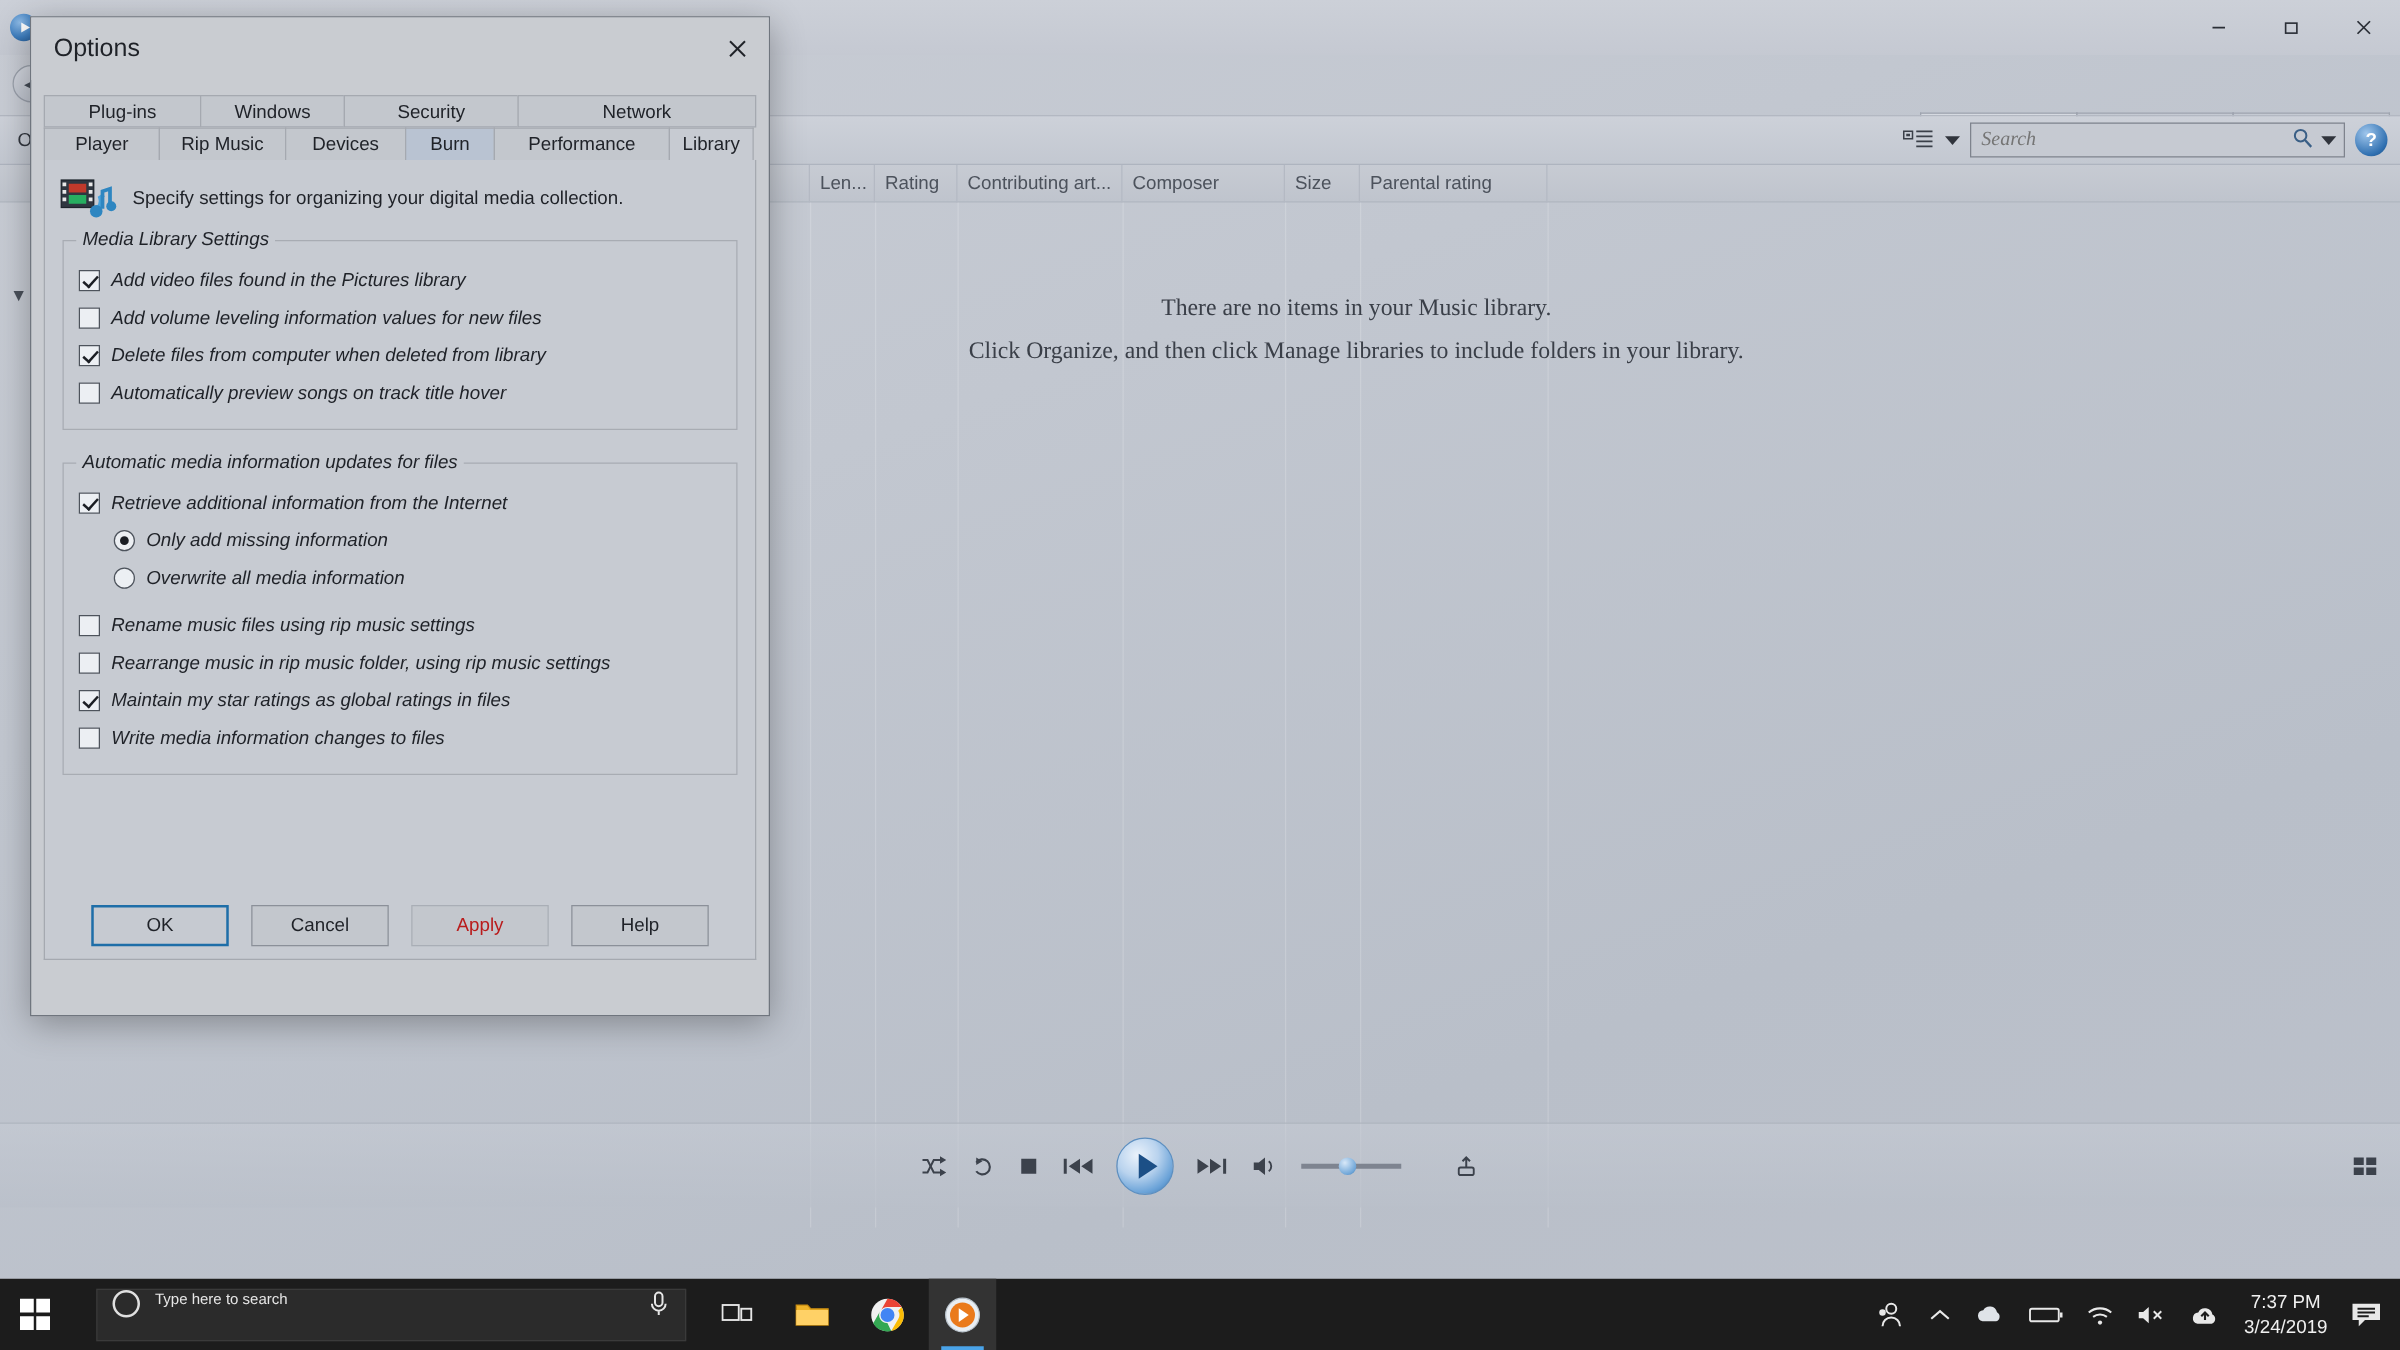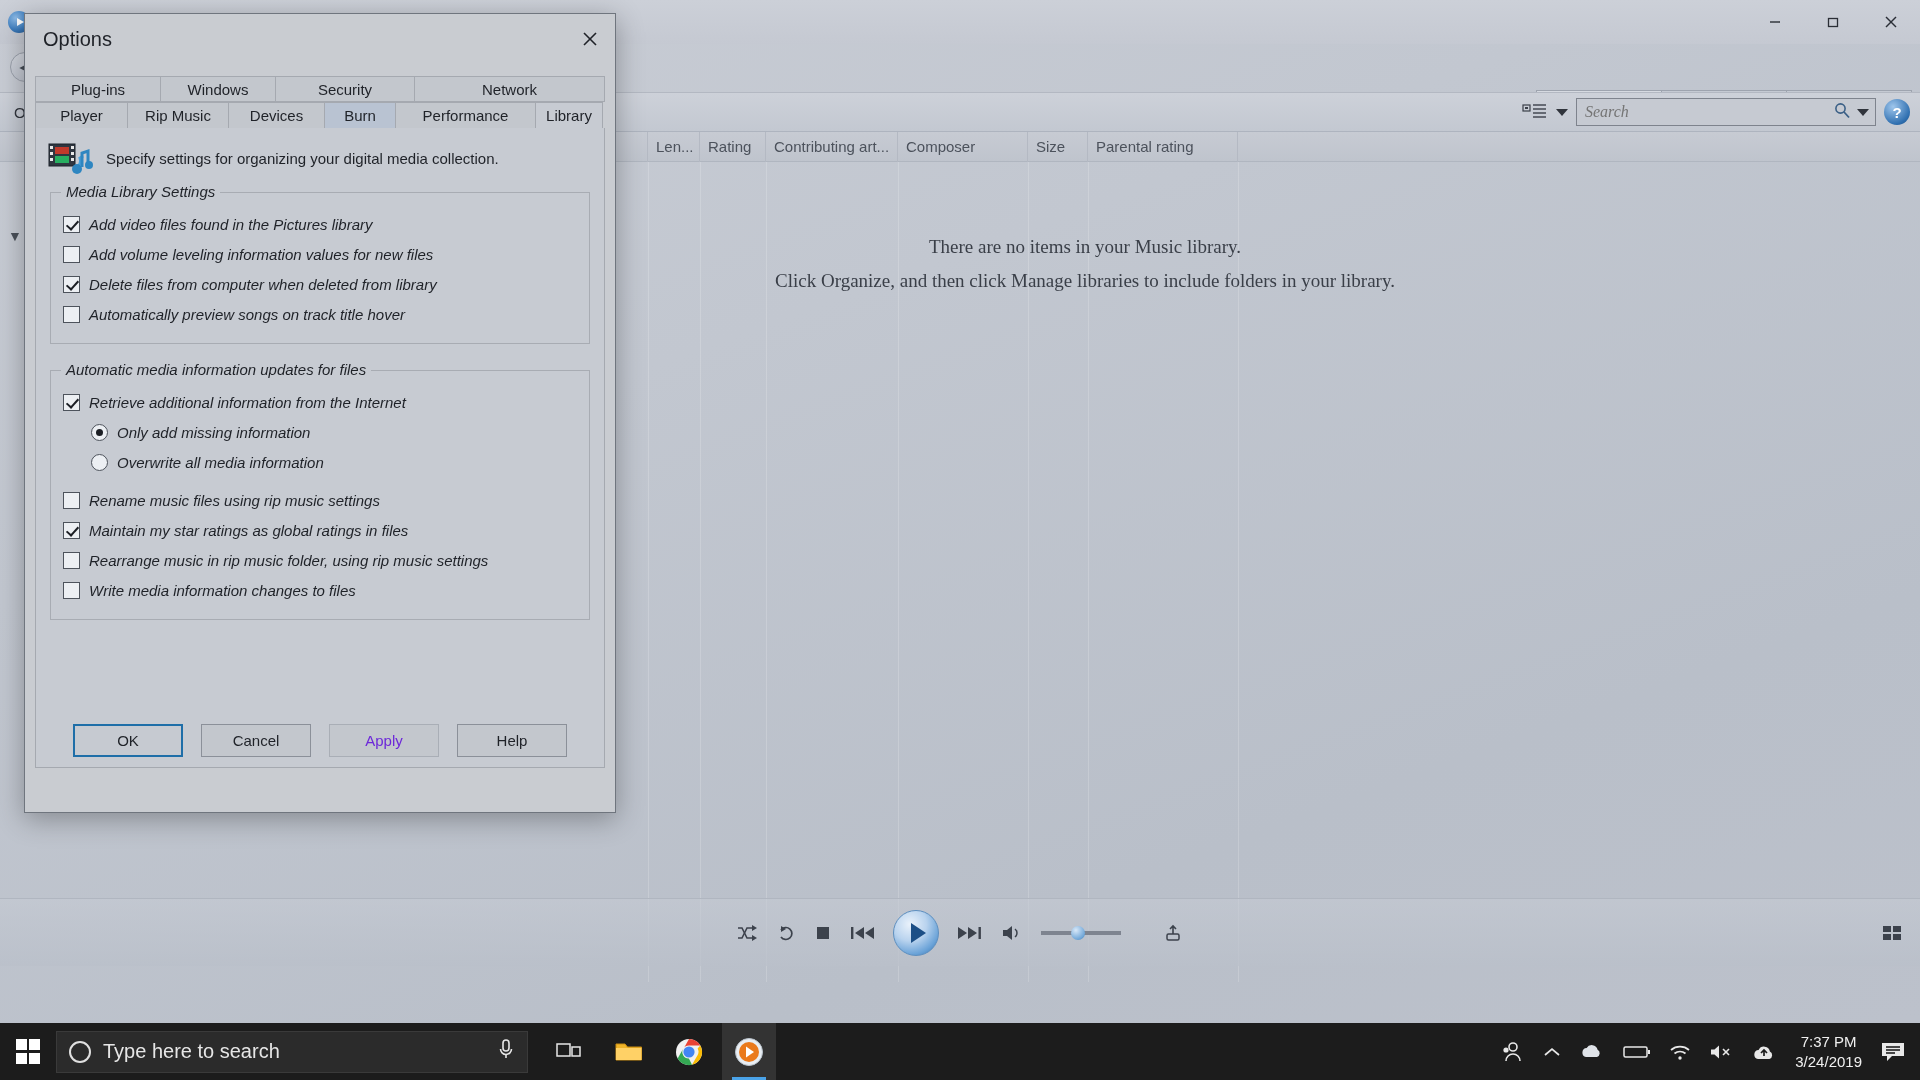--- a/index.html
+++ b/index.html
@@ -260,21 +260,21 @@
     position: absolute; left: 0; bottom: 10px; width: 100%;
     display: flex; justify-content: center; gap: 18px;
   }
   .dlg-btn {
     width: 110px; height: 33px;
     background: #c3c7cd; border: 1px solid #8b9099;
     font-size: 15px; color: #1f2228;
     display: flex; align-items: center; justify-content: center;
   }
   .dlg-btn.default { border: 2px solid #1e6ea8; background: #c6cad1; }
-  .dlg-btn.disabled { color: #6d28d9; border-color: #a9aeb6; }
+  .dlg-btn.disabled { color: #b91c1c; border-color: #a9aeb6; }
 
   
   #callout-svg { position: absolute; left: 0; top: 0; width: 1920px; height: 1023px; pointer-events: none; }
   #callout-bubble {
     position: absolute; left: 519px; top: 221px;
     width: 76px; height: 76px; border-radius: 50%;
     background: #ffffff; border: 4px solid #ffe23a;
     display: flex; align-items: center; justify-content: center;
     font-size: 22px; color: #17191d;
     box-shadow: 0 0 0 2px rgba(255,226,58,.35);
@@ -288,24 +288,24 @@
   #taskbar {
     position: absolute; left: 0; bottom: 0; width: 1920px; height: 57px;
     background: #1c1c1c; display: flex; align-items: center;
   }
   #start-button {
     width: 56px; height: 57px; display: flex; align-items: center; justify-content: center;
   }
   .win-logo { display: grid; grid-template-columns: 11px 11px; grid-template-rows: 11px 11px; gap: 2.5px; }
   .win-logo i { display:block; background:#ffffff; }
   #search-pill {
-    width: 472px; height: 42px; margin-left: 0;
+    width: 472px; height: 42px; margin-left: 21px;
     background: #2b2b2b; border: 1px solid #3a3a3a;
-    display: flex; align-items: center; gap: 12px; padding: 0 12px;
-    color: #e6e6e6; font-size: 20px;
+    display: flex; gap: 12px; padding: 0 12px;
+    color: #e6e6e6; font-size: 12px;
   }
   .tb-circle { width: 22px; height: 22px; border-radius: 50%; border: 2px solid #e0e0e0; }
   #tb-mic { margin-left: auto; color: #e6e6e6; }
   #taskbar-icons { display: flex; align-items: center; gap: 6px; margin-left: 14px; }
   .tb-icon {
     width: 54px; height: 57px; display: flex; align-items: center; justify-content: center;
     position: relative;
   }
   .tb-icon.active { background: #333333; }
   .tb-icon.active::after {
@@ -588,26 +588,26 @@
       </div>
       <div class="chk-row indent">
         <span class="rbtn"></span>
         <span class="chk-label">Overwrite all media information</span>
       </div>
       <div class="chk-row" style="margin-top:8px">
         <span class="cbox"></span>
         <span class="chk-label">Rename music files using rip music settings</span>
       </div>
       <div class="chk-row">
+        <span class="cbox"></span>
+        <span class="chk-label">Rearrange music in rip music folder, using rip music settings</span>
+      </div>
+      <div class="chk-row">
         <span class="cbox checked"></span>
         <span class="chk-label">Maintain my star ratings as global ratings in files</span>
-      </div>
-      <div class="chk-row">
-        <span class="cbox"></span>
-        <span class="chk-label">Rearrange music in rip music folder, using rip music settings</span>
       </div>
       <div class="chk-row">
         <span class="cbox"></span>
         <span class="chk-label">Write media information changes to files</span>
       </div>
     </div>
 
     <div id="dlg-buttons">
       <div class="dlg-btn default">
           <span>OK</span>

